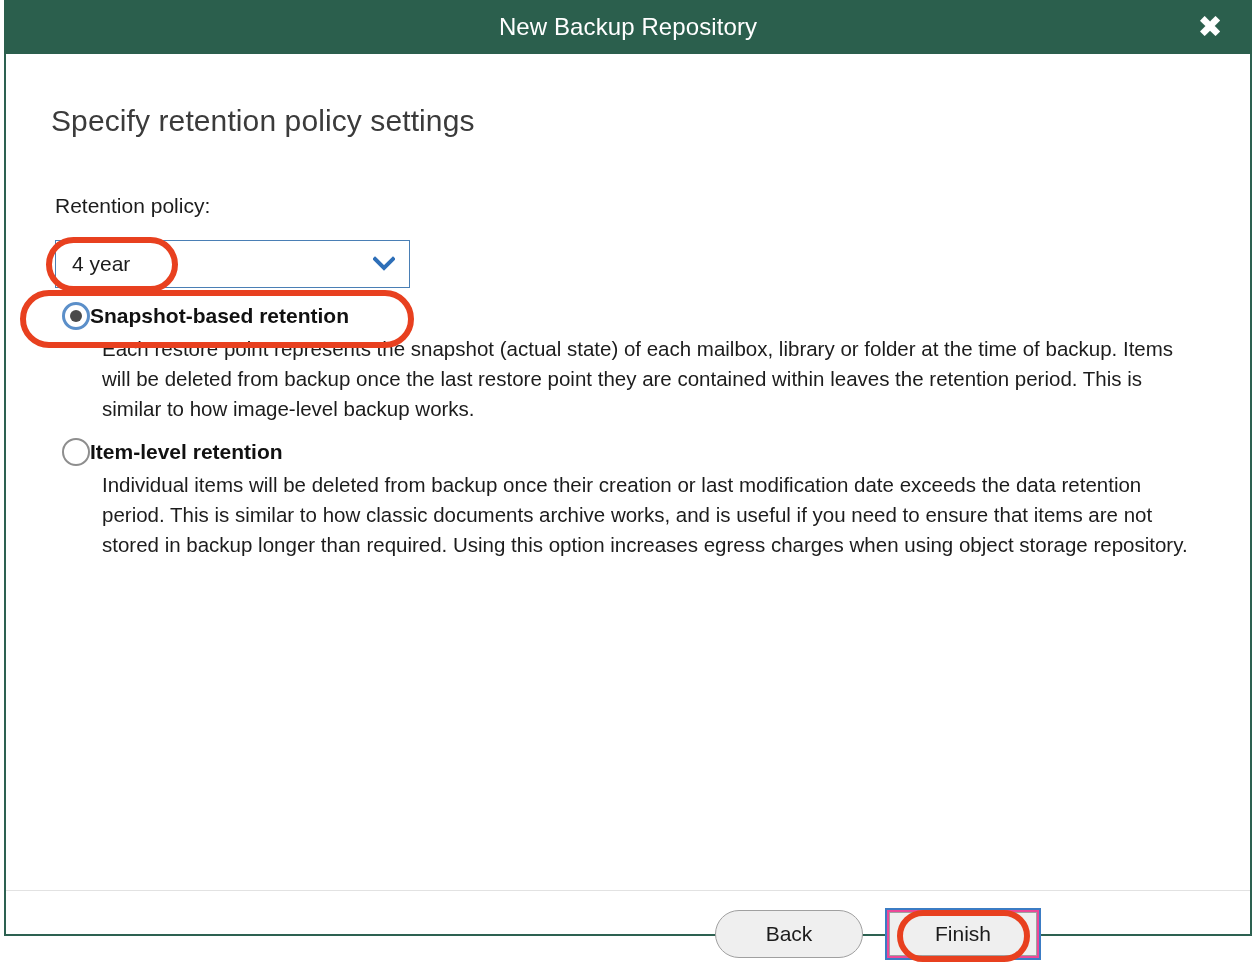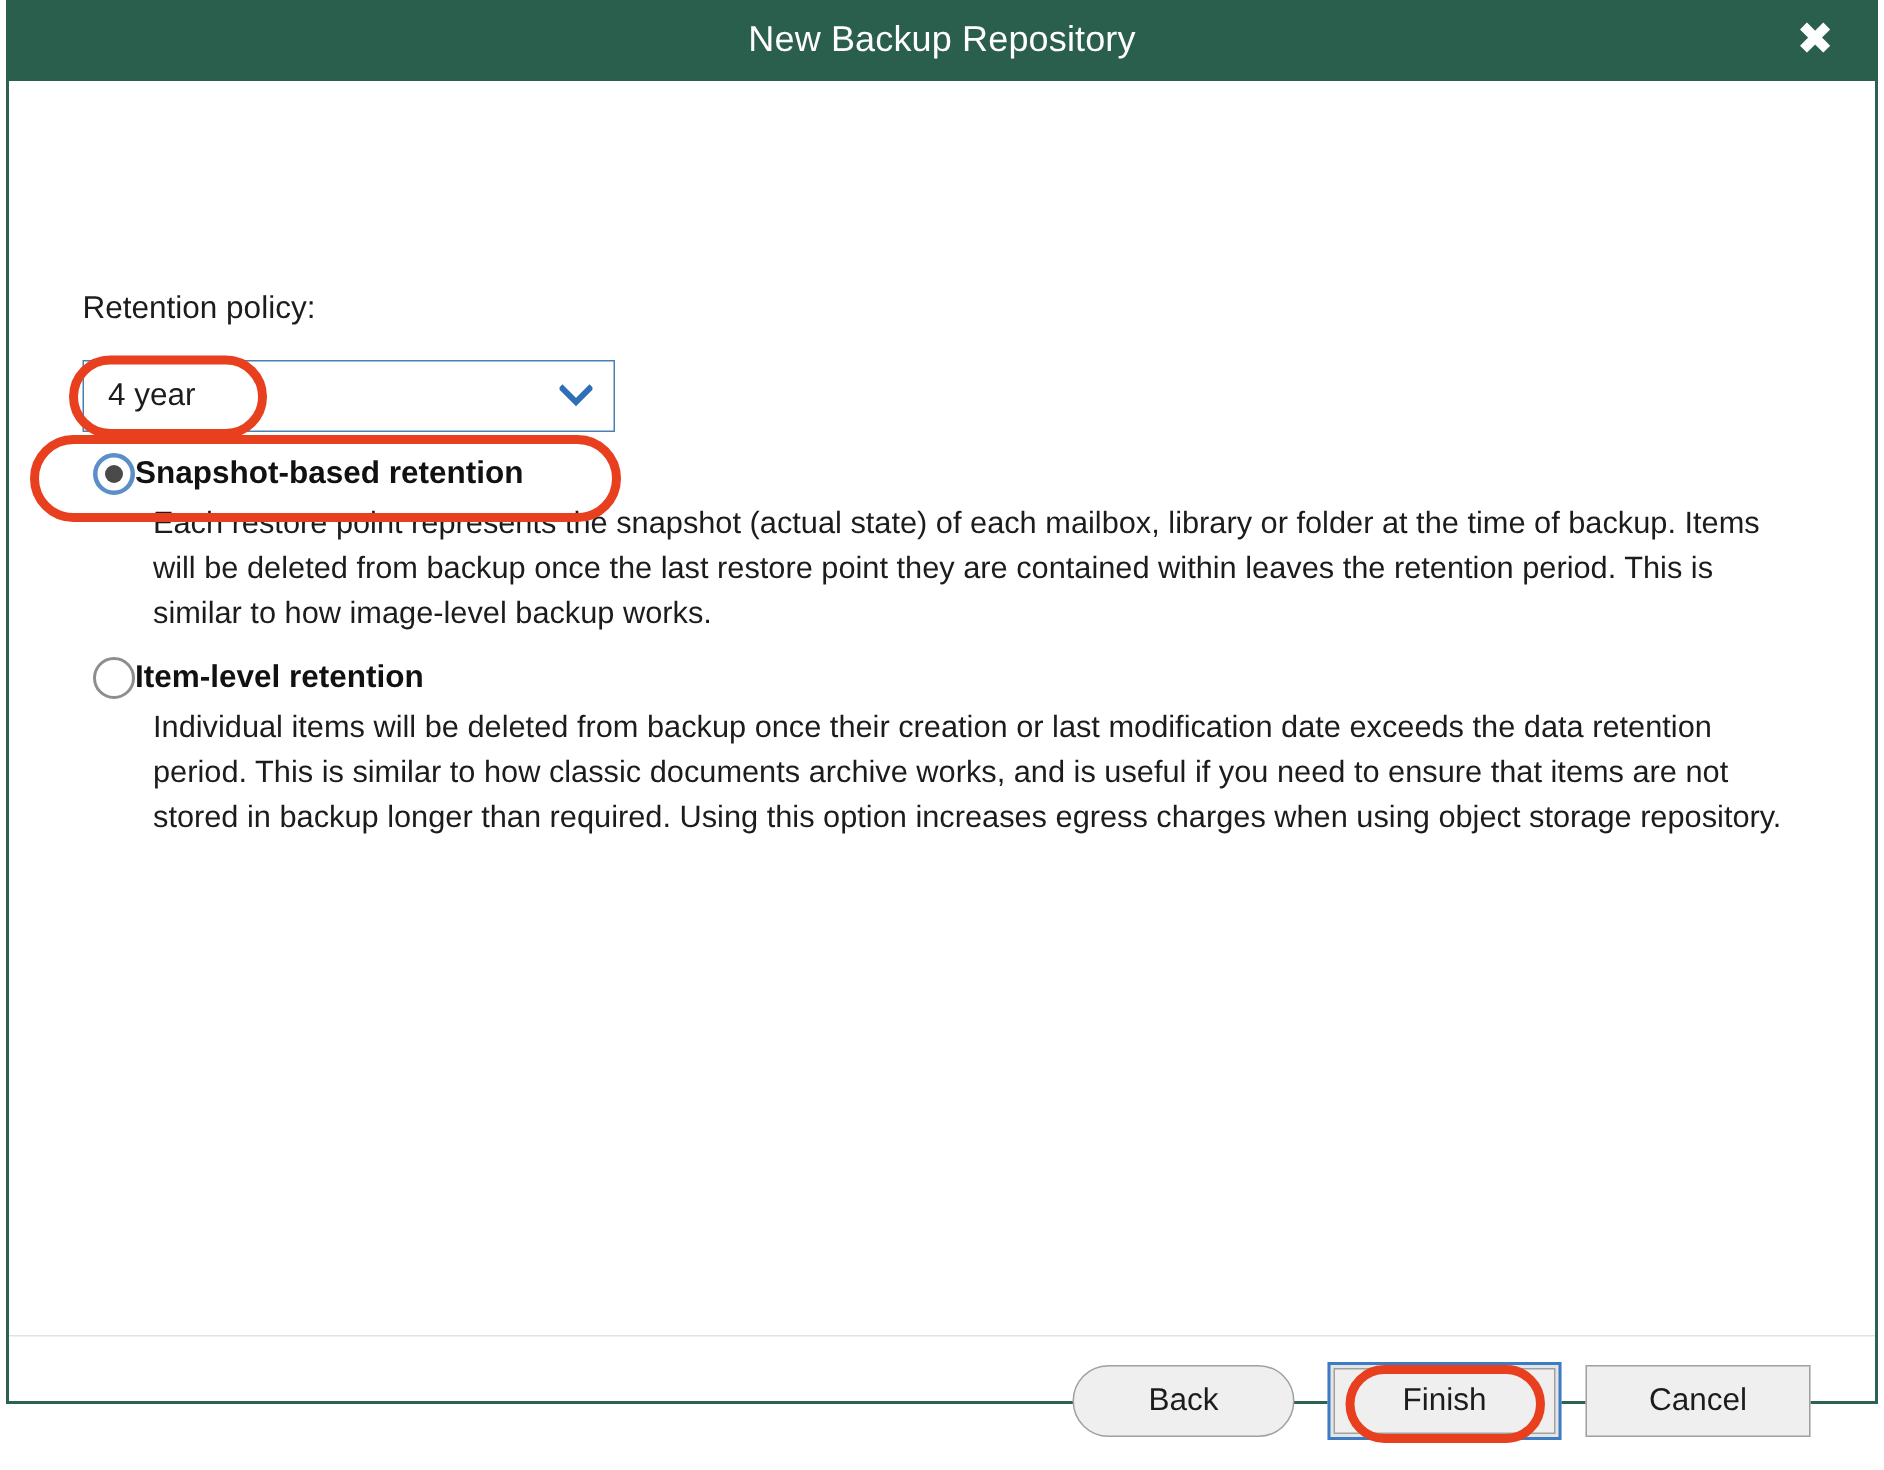--- a/index.html
+++ b/index.html
@@ -213,21 +213,21 @@
   .btn-cancel { left: 1051px; top: 910px; width: 150px; height: 48px; line-height: 46px; }
 
   .finish-wrap {
     position: absolute;
     left: 879px;
     top: 908px;
     width: 156px;
     height: 52px;
     border: 2px solid #3b7cc4;
     box-sizing: border-box;
-    background: #e5e5e5;
+    background: #ec4899;
     display: flex;
     align-items: center;
     justify-content: center;
     cursor: pointer;
   }
   .finish-wrap::before {
     content: "";
     position: absolute;
     left: 2px; top: 2px; right: 2px; bottom: 2px;
     border: 1px solid #a0a0a0;
@@ -256,20 +256,21 @@
 
 <div id="dialog">
 
   <div class="titlebar">
     <div class="title-text">New Backup Repository</div>
     <div class="close-btn">
       <span class="close-glyph">✖</span>
     </div>
   </div>
 
+  <div class="page-heading">Specify retention policy settings</div>
 
   <div class="field-label">Retention policy:</div>
 
   <div class="combo">
     <span class="combo-value">4 year</span>
     <span class="combo-arrow">
       <svg width="22" height="20" viewBox="0 0 22 20" xmlns="http://www.w3.org/2000/svg">
         <path d="M2 5 L11 14 L20 5" fill="none" stroke="#2e6fb8" stroke-width="4" stroke-linecap="square"></path>
       </svg>
     </span>
@@ -289,19 +290,18 @@
 
 
   <div class="footer-sep"></div>
 
   <button class="btn btn-back">Back</button>
 
   <div class="finish-wrap">
     <span class="finish-label">Finish</span>
   </div>
 
-  <button class="btn btn-cancel">Cancel</button>
 
   <div class="anno anno-combo"></div>
   <div class="anno anno-radio"></div>
   <div class="anno anno-finish"></div>
 
 </div>
 
 </body></html>

